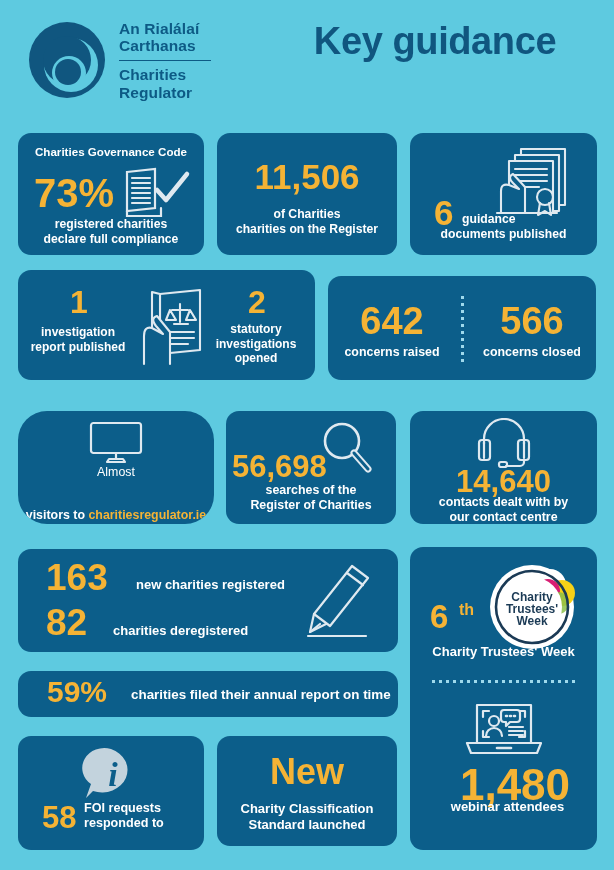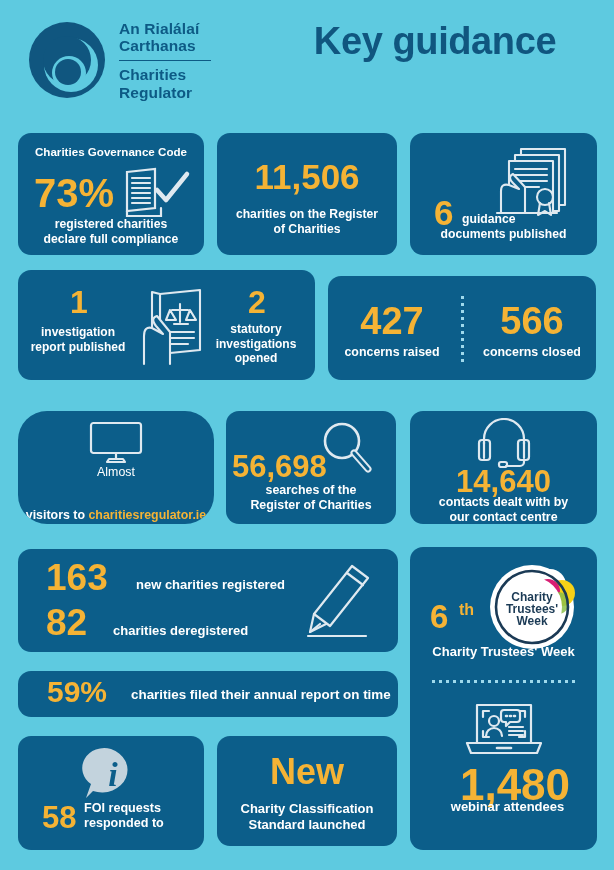--- a/index.html
+++ b/index.html
@@ -301,22 +301,22 @@
     </span>
     <div class="cg-lbl lbl">
       <div>registered charities</div>
       <div>declare full compliance</div>
     </div>
   </div>
 
   <div class="card" id="card-register">
     <div class="r-num num">11,506</div>
     <div class="r-lbl lbl">
+      <div>of Charities</div>
       <div>charities on the Register</div>
-      <div>of Charities</div>
     </div>
   </div>
 
   <div class="card" id="card-guidance">
     <span class="g-icon">
       <svg width="88" height="80" viewBox="0 0 88 80">
         <g fill="none" stroke="#dfe9f0" stroke-width="2.1" stroke-linejoin="round" stroke-linecap="round">
           <path d="M34 6 H78 V62 H34 Z"></path>
           <path d="M28 12 H72 V68 H28 Z" fill="#0c5e8a"></path>
           <path d="M22 18 H66 V70 H22 Z" fill="#0c5e8a"></path>
@@ -353,21 +353,21 @@
     <div class="i2-num num">2</div>
     <div class="i2-lbl lbl">
       <div>statutory</div>
       <div>investigations</div>
       <div>opened</div>
     </div>
   </div>
 
   <div class="card" id="card-concerns">
     <div class="c-left">
-      <div class="c-num num">427</div>
+      <div class="c-num num">642</div>
       <div class="c-lbl lbl">concerns raised</div>
     </div>
     <div class="c-div"></div>
     <div class="c-right">
       <div class="c-num num">566</div>
       <div class="c-lbl lbl">concerns closed</div>
     </div>
   </div>
 
   <div class="card" id="card-visitors">

